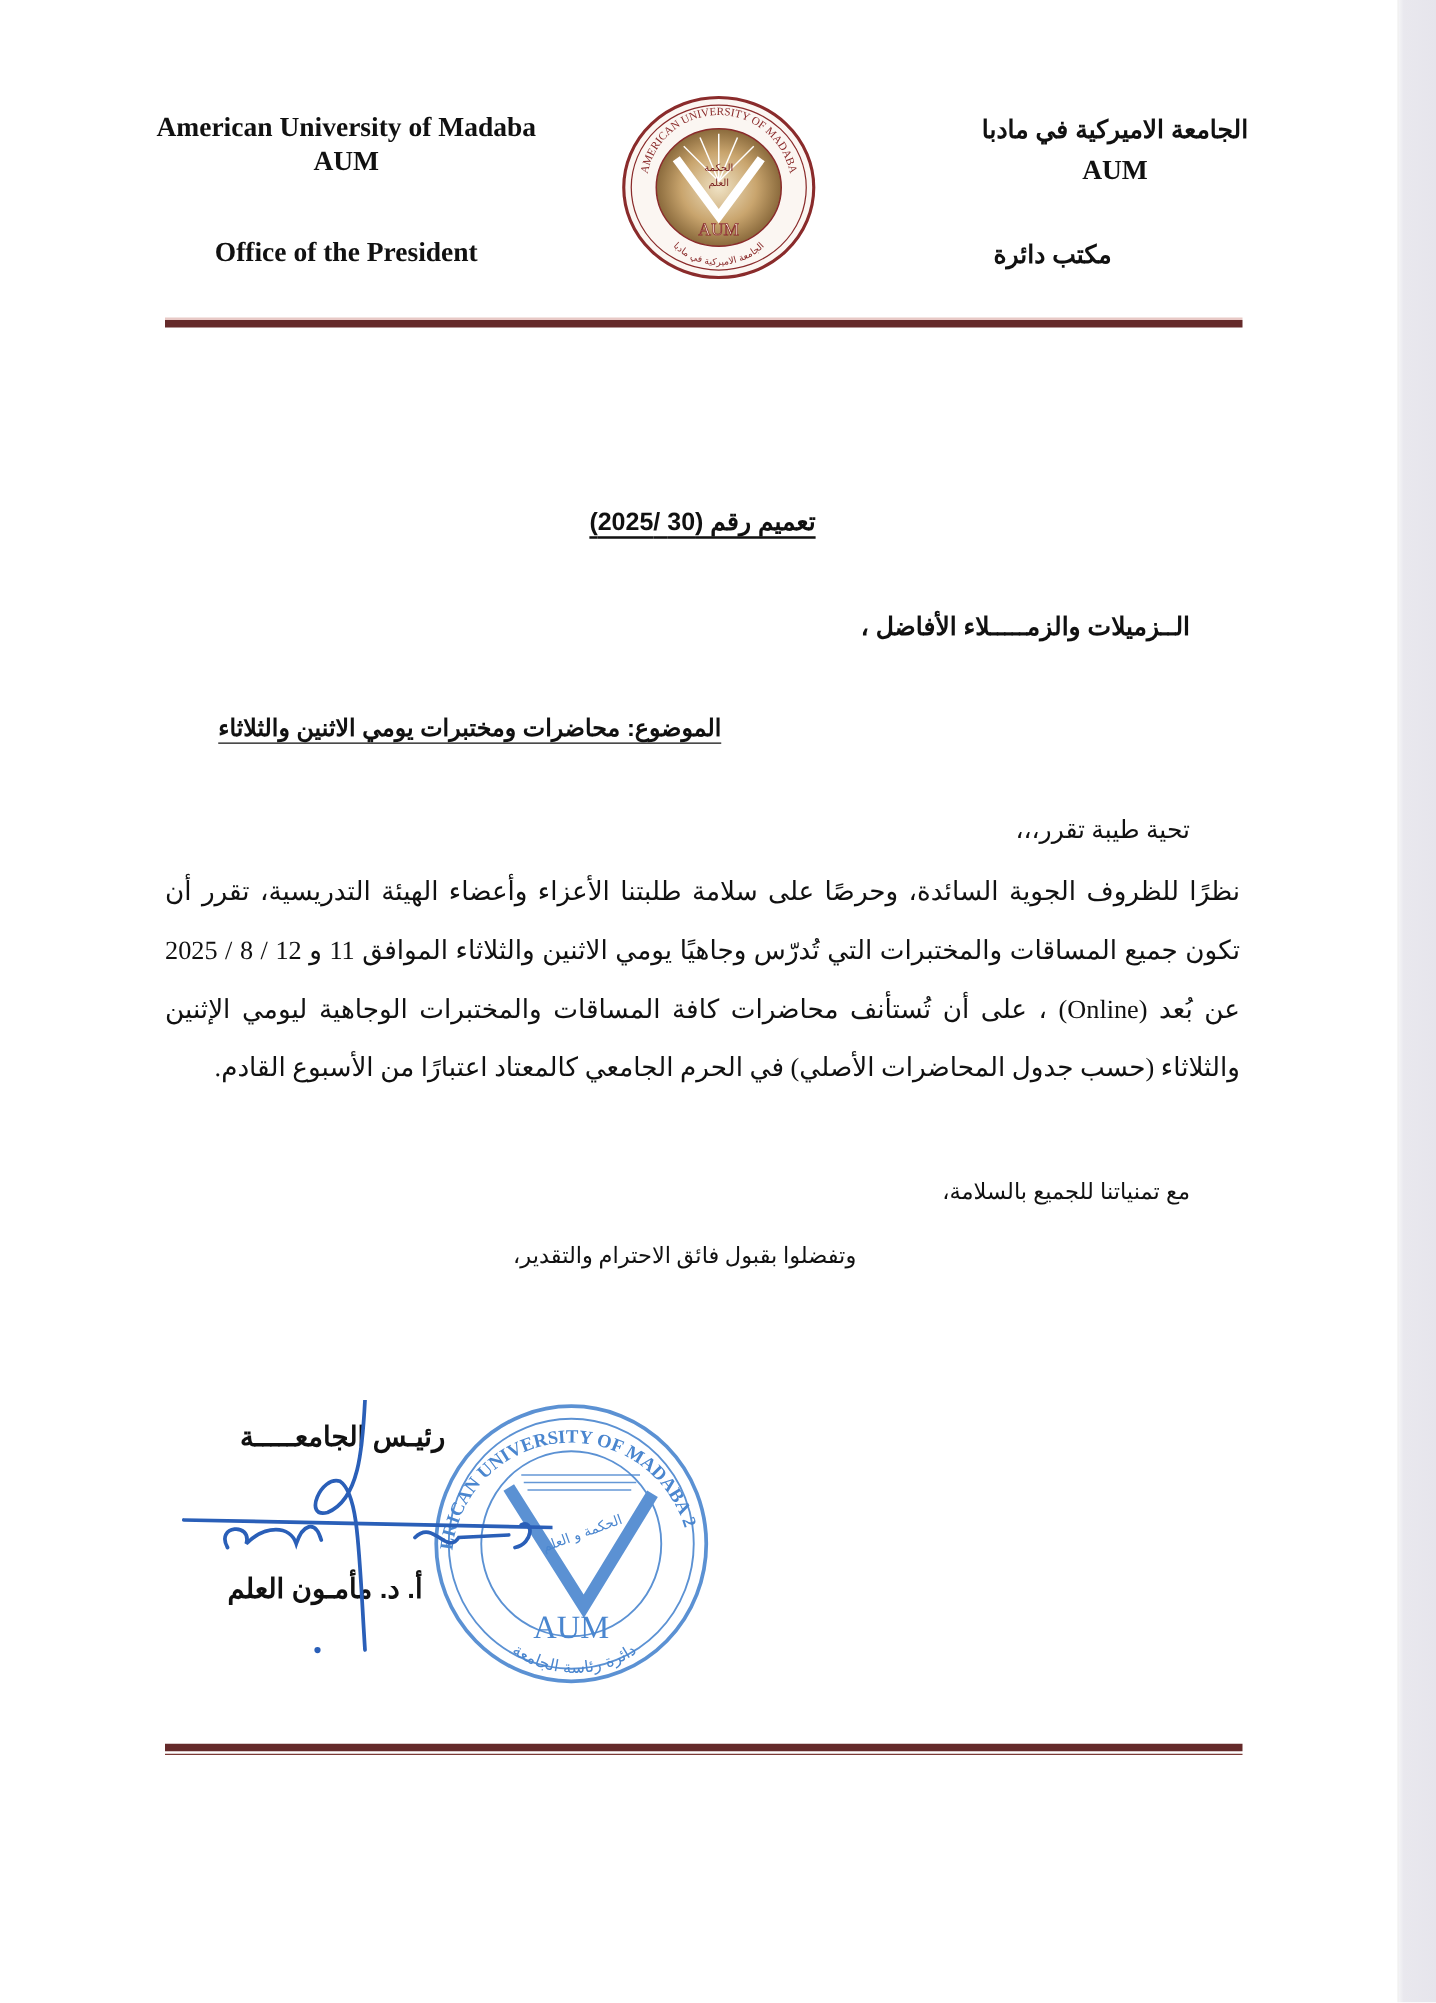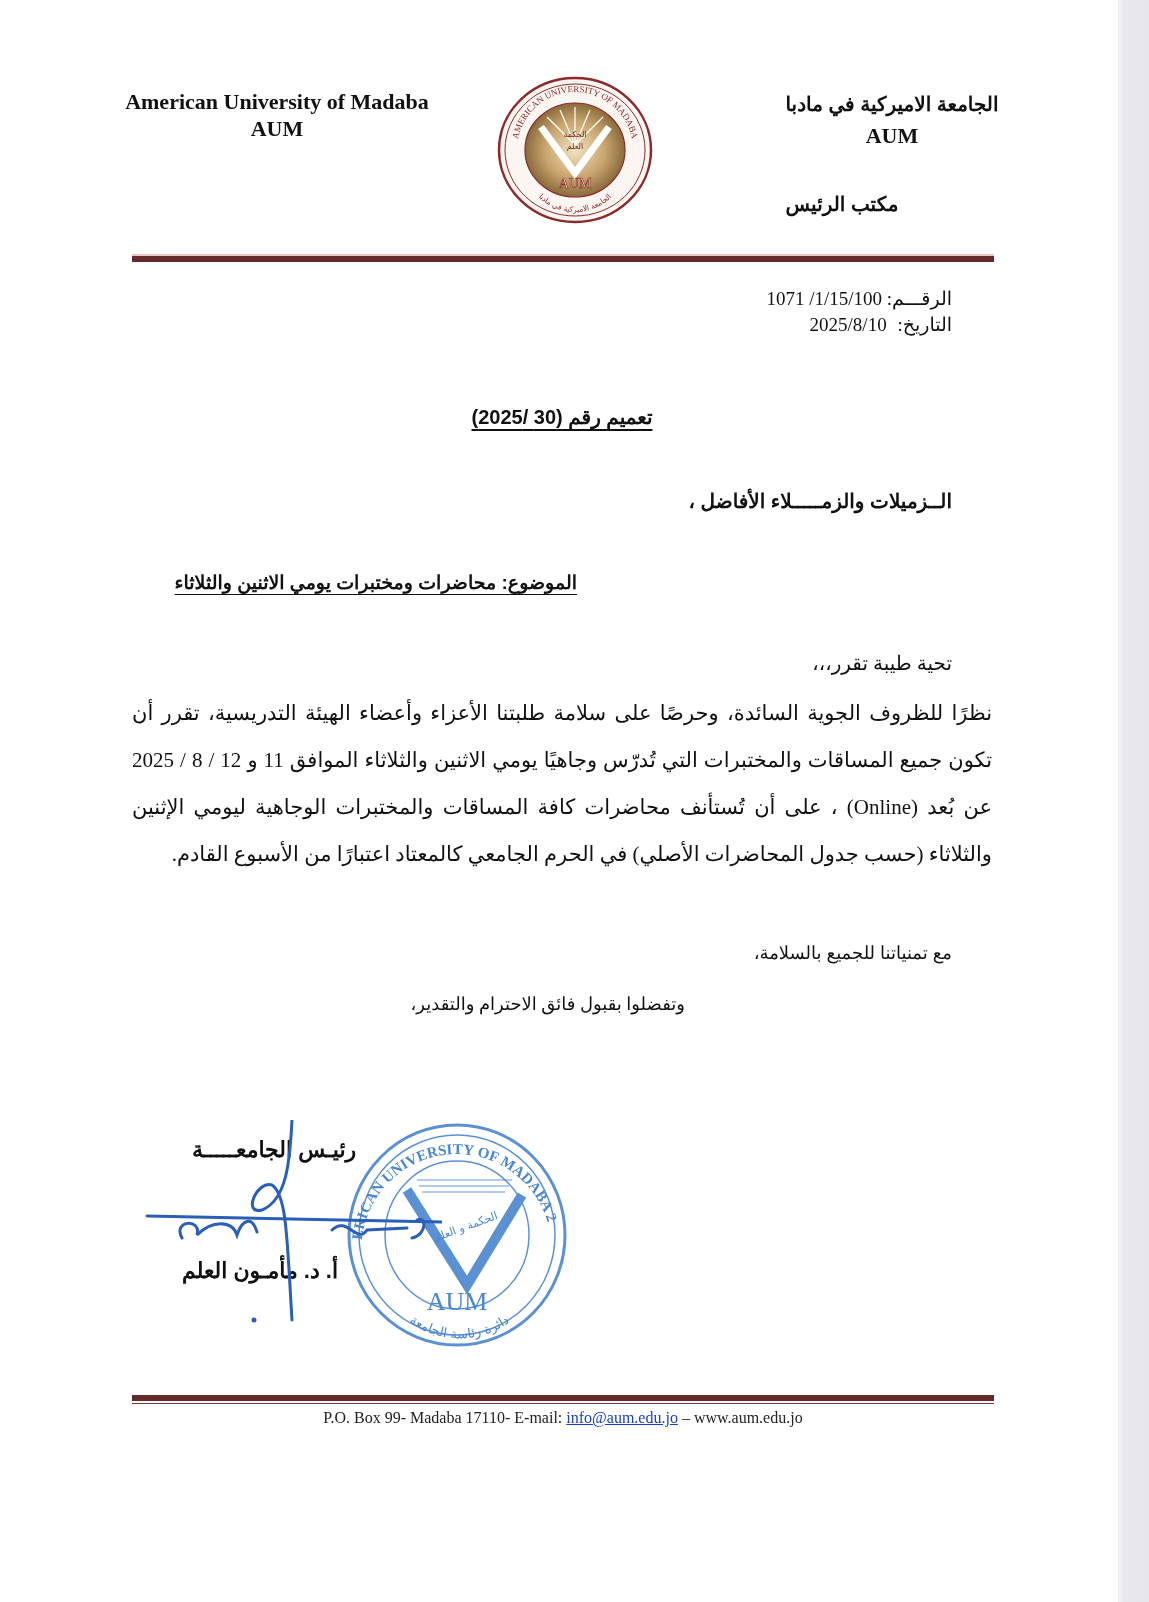--- a/index.html
+++ b/index.html
@@ -40,20 +40,21 @@
   .footer a { color: #1a3fbf; text-decoration: underline; }
 </style>
 </head>
 <body>
 
 <div class="page">
 
   <div class="header-en">
     <div>American University of Madaba</div>
     <div>AUM</div>
+    <div class="office">Office of the President</div>
   </div>
 
   <svg class="seal" viewBox="0 0 160 150">
     <defs>
       <radialGradient id="sealFill" cx="50%" cy="50%" r="50%">
         <stop offset="0%" stop-color="#efe2c4"></stop>
         <stop offset="60%" stop-color="#c9a56e"></stop>
         <stop offset="100%" stop-color="#8a6a3c"></stop>
       </radialGradient>
       <path id="sealArcTop" d="M 22 75 A 58 58 0 0 1 138 75"></path>
@@ -77,38 +78,28 @@
       <textPath href="#sealArcTop" startOffset="50%" text-anchor="middle">AMERICAN UNIVERSITY OF MADABA</textPath>
     </text>
     <text font-size="7.5" fill="#8a2b2b" font-family="DejaVu Sans, sans-serif">
       <textPath href="#sealArcBottom" startOffset="50%" text-anchor="middle">الجامعة الاميركية في مادبا</textPath>
     </text>
   </svg>
 
   <div class="header-ar">
     <div>الجامعة الاميركية في مادبا</div>
     <div class="aum">AUM</div>
-    <div class="office">مكتب الرئيس</div>
+    <div class="office">مكتب دائرة</div>
   </div>
 
   <div class="rule" style="top: 254px;">
     <div class="thin"></div>
     <div class="thick"></div>
   </div>
 
-  <div class="ref">
-    <div>
-      <span class="lbl">الرقـــم:</span>
-      <span style="unicode-bidi: embed; direction: ltr;">1071 /1/15/100</span>
-    </div>
-    <div>
-      <span class="lbl">التاريخ:</span>
-      <span style="unicode-bidi: embed; direction: ltr; margin-right: 6px;">2025/8/10</span>
-    </div>
-  </div>
 
   <div class="title">تعميم رقم (30 /2025)</div>
 
   <div class="salutation">الــزميلات والزمـــــلاء الأفاضل ،</div>
 
   <div class="subject">الموضوع: محاضرات ومختبرات يومي الاثنين والثلاثاء</div>
 
   <div class="greeting">تحية طيبة تقرر،،،</div>
 
   <div class="body-text">نظرًا للظروف الجوية السائدة، وحرصًا على سلامة طلبتنا الأعزاء وأعضاء الهيئة التدريسية، تقرر أن تكون جميع المساقات والمختبرات التي تُدرّس وجاهيًا يومي الاثنين والثلاثاء الموافق 11 و 12 / 8 / 2025 عن بُعد (Online) ، على أن تُستأنف محاضرات كافة المساقات والمختبرات الوجاهية ليومي الإثنين والثلاثاء (حسب جدول المحاضرات الأصلي) في الحرم الجامعي كالمعتاد اعتبارًا من الأسبوع القادم.</div>
@@ -154,19 +145,16 @@
     </g>
     <circle cx="112" cy="200" r="2.5" fill="#2a5fb8"></circle>
   </svg>
 
   <div class="rule" style="top: 1395px;">
     <div class="thick"></div>
     <div class="thin2"></div>
   </div>
 
   <div class="footer">
-    <div>
-      <span>P.O. Box 99- Madaba 17110- E-mail: </span><a title="info@aum.edu.jo">info@aum.edu.jo</a><span> – www.aum.edu.jo</span>
-    </div>
   </div>
 </div>
 
 <div class="scrollbar-track"></div>
 
 </body></html>

